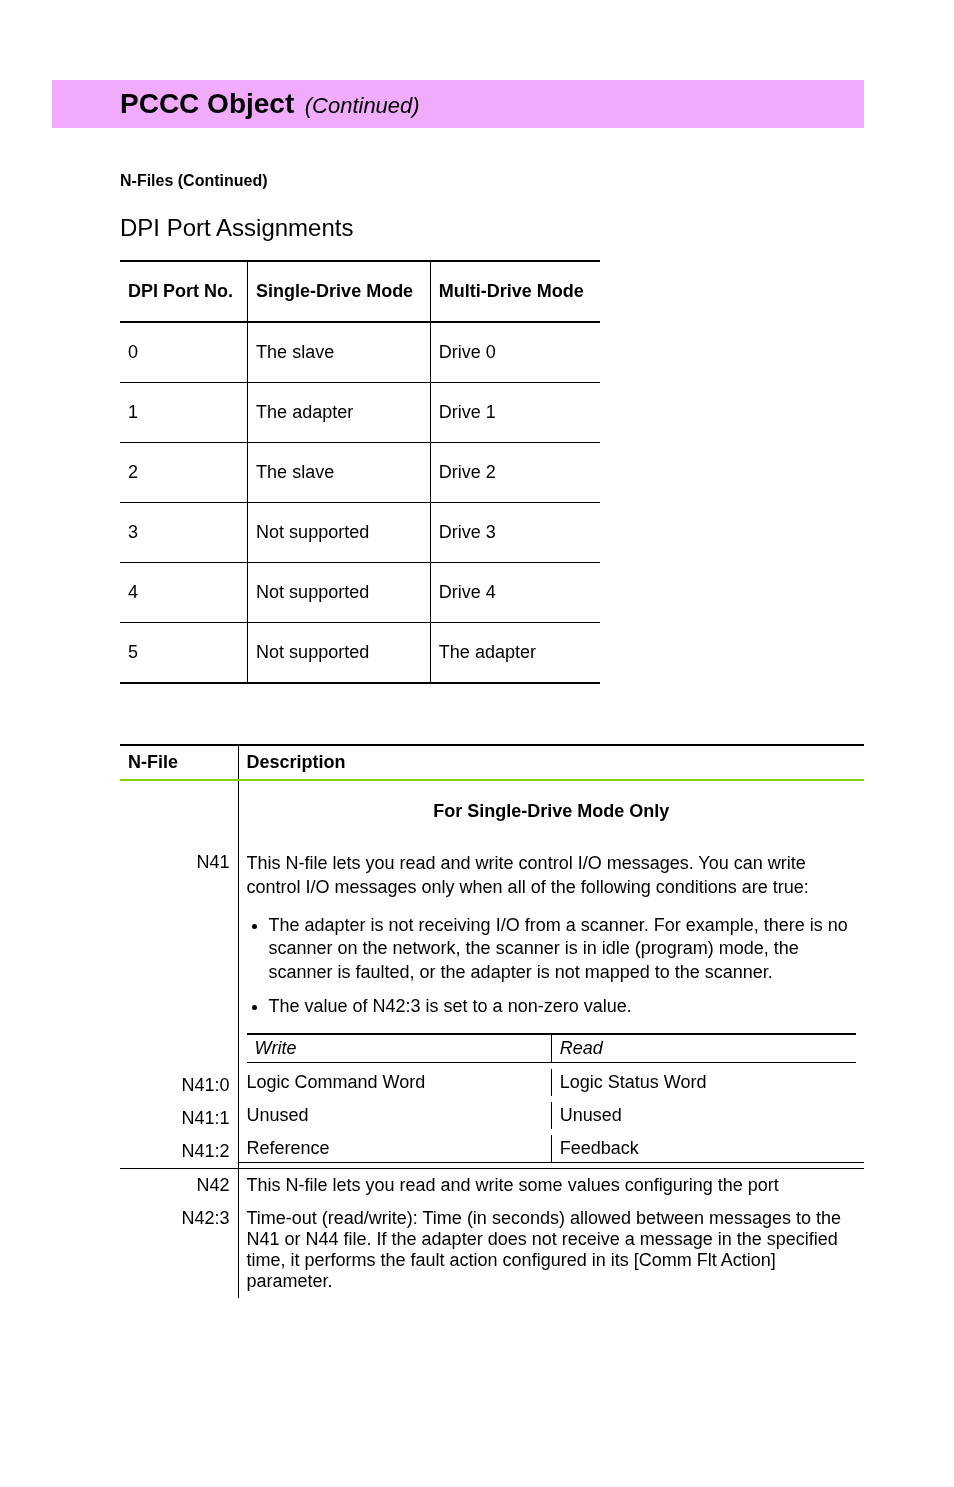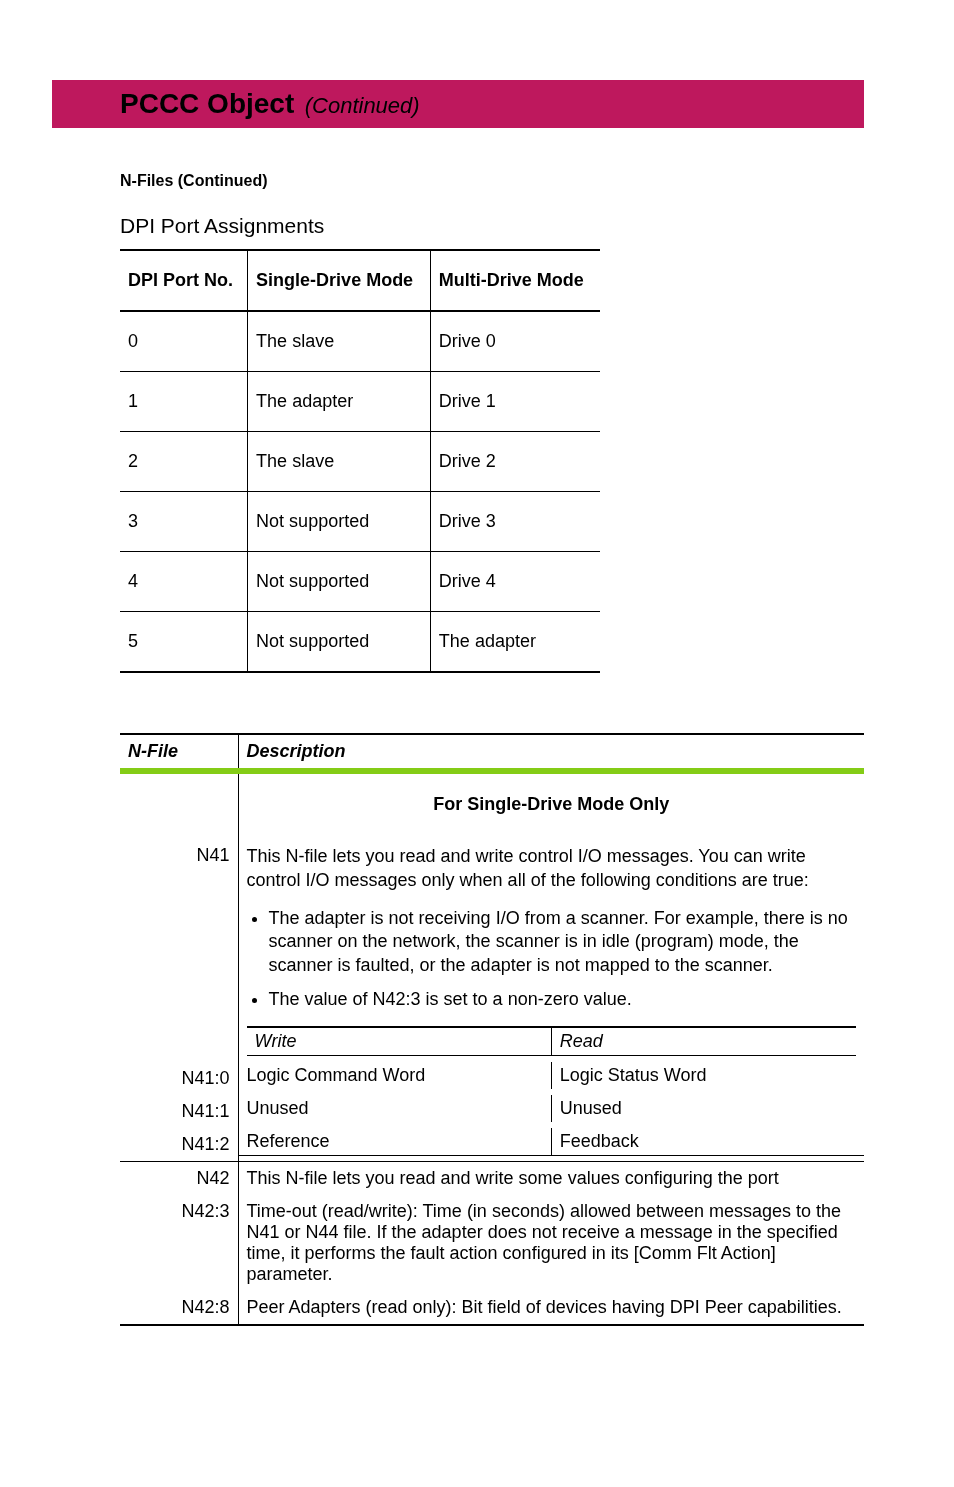--- a/index.html
+++ b/index.html
@@ -1,36 +1,36 @@
 <!DOCTYPE html>
 <html><head>
 <meta charset="utf-8">
 <style>
   * { box-sizing: border-box; margin: 0; padding: 0; }
   html, body { width: 954px; height: 1487px; background: #ffffff; font-family: Arial, Helvetica, sans-serif; color: #000; }
   .page { padding: 80px 90px 60px 120px; }
   .header-line { border-bottom: 2px solid #000; padding-bottom: 4px; margin-bottom: 48px; display: flex; gap: 36px; align-items: baseline; }
   .page-num { font-weight: 700; font-size: 20px; }
   .chapter { font-size: 20px; }
-  .banner { background: #be185d; padding: 8px 12px 8px 68px; margin-left: -68px; margin-bottom: 44px; }
+  .banner { background: #f0abfc; padding: 8px 12px 8px 68px; margin-left: -68px; margin-bottom: 44px; }
   .banner-title { font-size: 28px; font-weight: 700; display: inline; }
   .banner-sub { font-size: 22px; font-style: italic; font-weight: 400; margin-left: 6px; }
   .section-h { font-size: 16px; font-weight: 700; margin-bottom: 24px; }
-  .sub-h { font-size: 21px; margin-bottom: 11px; }
+  .sub-h { font-size: 24px; margin-bottom: 18px; }
 
   table { border-collapse: collapse; font-size: 18px; }
   .t-ports { width: 480px; margin-bottom: 60px; }
   .t-ports th, .t-ports td { text-align: left; padding: 19px 8px; border-bottom: 1px solid #000; border-right: 1px solid #000; }
   .t-ports th:last-child, .t-ports td:last-child { border-right: none; margin-left: 36px; }
   .t-ports thead tr { border-top: 2px solid #000; border-bottom: 2px solid #000; }
   .t-ports th { font-weight: 700; }
   .t-ports tbody tr:last-child td { border-bottom: 2px solid #000; }
 
   .t-desc { width: 100%; font-size: 18px; }
-  .t-desc thead tr { border-top: 2px solid #000; border-bottom: 6px solid #84cc16; font-style: italic; }
+  .t-desc thead tr { border-top: 2px solid #000; border-bottom: 2px solid #84cc16; }
   .t-desc th { text-align: left; padding: 6px 8px; font-weight: 700; }
   .t-desc th.col-a { width: 118px; border-right: 1px solid #000; }
   .t-desc td { padding: 6px 8px; vertical-align: top; }
   .t-desc td.col-a { border-right: 1px solid #000; text-align: right; }
   .center-head { text-align: center; font-weight: 700; padding: 14px 0 18px 0; }
   .para { margin-bottom: 14px; line-height: 1.32; }
   .bullets { list-style: disc; padding-left: 22px; margin-bottom: 14px; }
   .bullets li { margin-bottom: 10px; line-height: 1.32; }
 
   .inner-2col { width: 100%; border-collapse: collapse; }
@@ -168,20 +168,16 @@
         </td>
       </tr>
       <tr>
         <td class="col-a">N42</td>
         <td>This N-file lets you read and write some values configuring the port</td>
       </tr>
       <tr>
         <td class="col-a">N42:3</td>
         <td>Time-out (read/write): Time (in seconds) allowed between messages to the N41 or N44 file. If the adapter does not receive a message in the specified time, it performs the fault action configured in its [Comm Flt Action] parameter.</td>
       </tr>
-      <tr class="bottom-rule">
-        <td class="col-a">N42:8</td>
-        <td>Peer Adapters (read only): Bit field of devices having DPI Peer capabilities.</td>
-      </tr>
     </tbody>
   </table>
 
 </div>
 
 </body></html>

